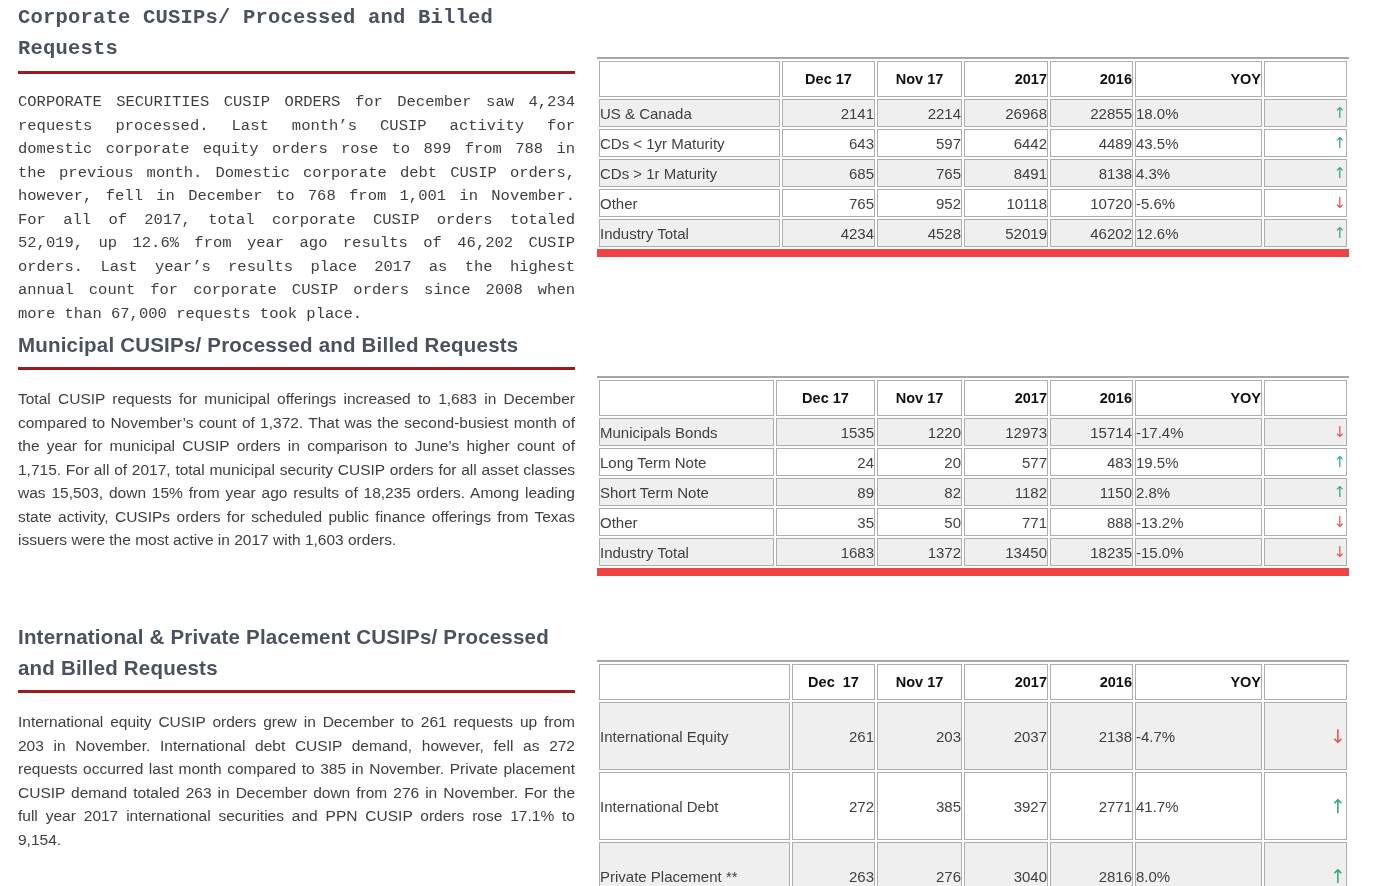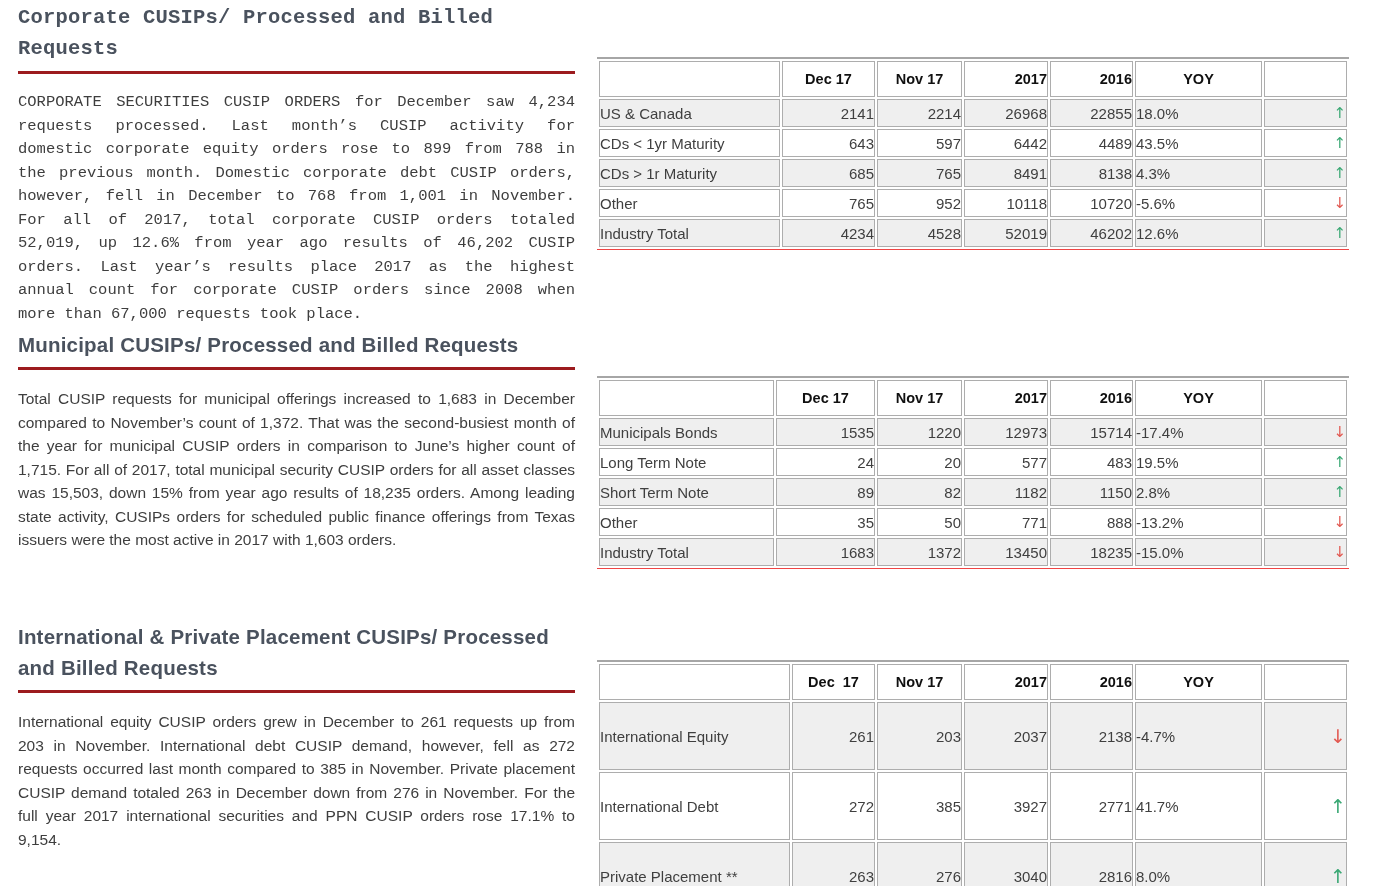--- a/index.html
+++ b/index.html
@@ -28,21 +28,21 @@
   .sec-rule{height:3px;background:var(--rule);margin-top:7px;}
   .sec-para{
     margin-top:17px;font-size:15.5px;line-height:23.5px;
     color:var(--body-text);text-align:justify;
   }
 
   table.data{
     position:absolute;left:597px;
     border-collapse:separate;border-spacing:2px;
     border-top:2px solid #a6a6a6;
-    border-bottom:1px solid #ef4444;
+    border-bottom:8px solid #ef4444;
     table-layout:fixed;
     background:#fff;
   }
   #table-0{top:57px;}
   #table-1{top:376px;}
   #table-2{top:660px;}
 
   table.data th, table.data td{
     border:1px solid var(--cellborder);
     overflow:hidden;white-space:pre;
@@ -56,21 +56,21 @@
 
   
   #table-0 .col-label{width:181px;} #table-0 .col-dec{width:93px;}
   #table-1 .col-label{width:175px;} #table-1 .col-dec{width:99px;}
   #table-2 .col-label{width:191px;} #table-2 .col-dec{width:83px;}
   .col-nov{width:85px;} .col-y17{width:84px;} .col-y16{width:83px;}
   .col-yoy{width:127px;} .col-arr{width:83px;}
 
   th.h-dec, th.h-nov{text-align:center;}
   th.h-y17, th.h-y16{text-align:right;padding-right:10px;}
-  th.h-yoy{padding-right:18px;}
+  th.h-yoy{text-align:right;padding-right:18px;}
 
   td.c-label{
     text-align:left;padding-left:8px;font-weight:normal;
     color:#0f0f0f;font-size:15.5px;
   }
   td.c-dec, td.c-nov{text-align:right;padding-right:12px;}
   td.c-y17, td.c-y16{text-align:right;padding-right:10px;}
   td.c-yoy{text-align:left;padding-right:18px;}
   td.c-arr{text-align:right;padding-right:16px;}
 

